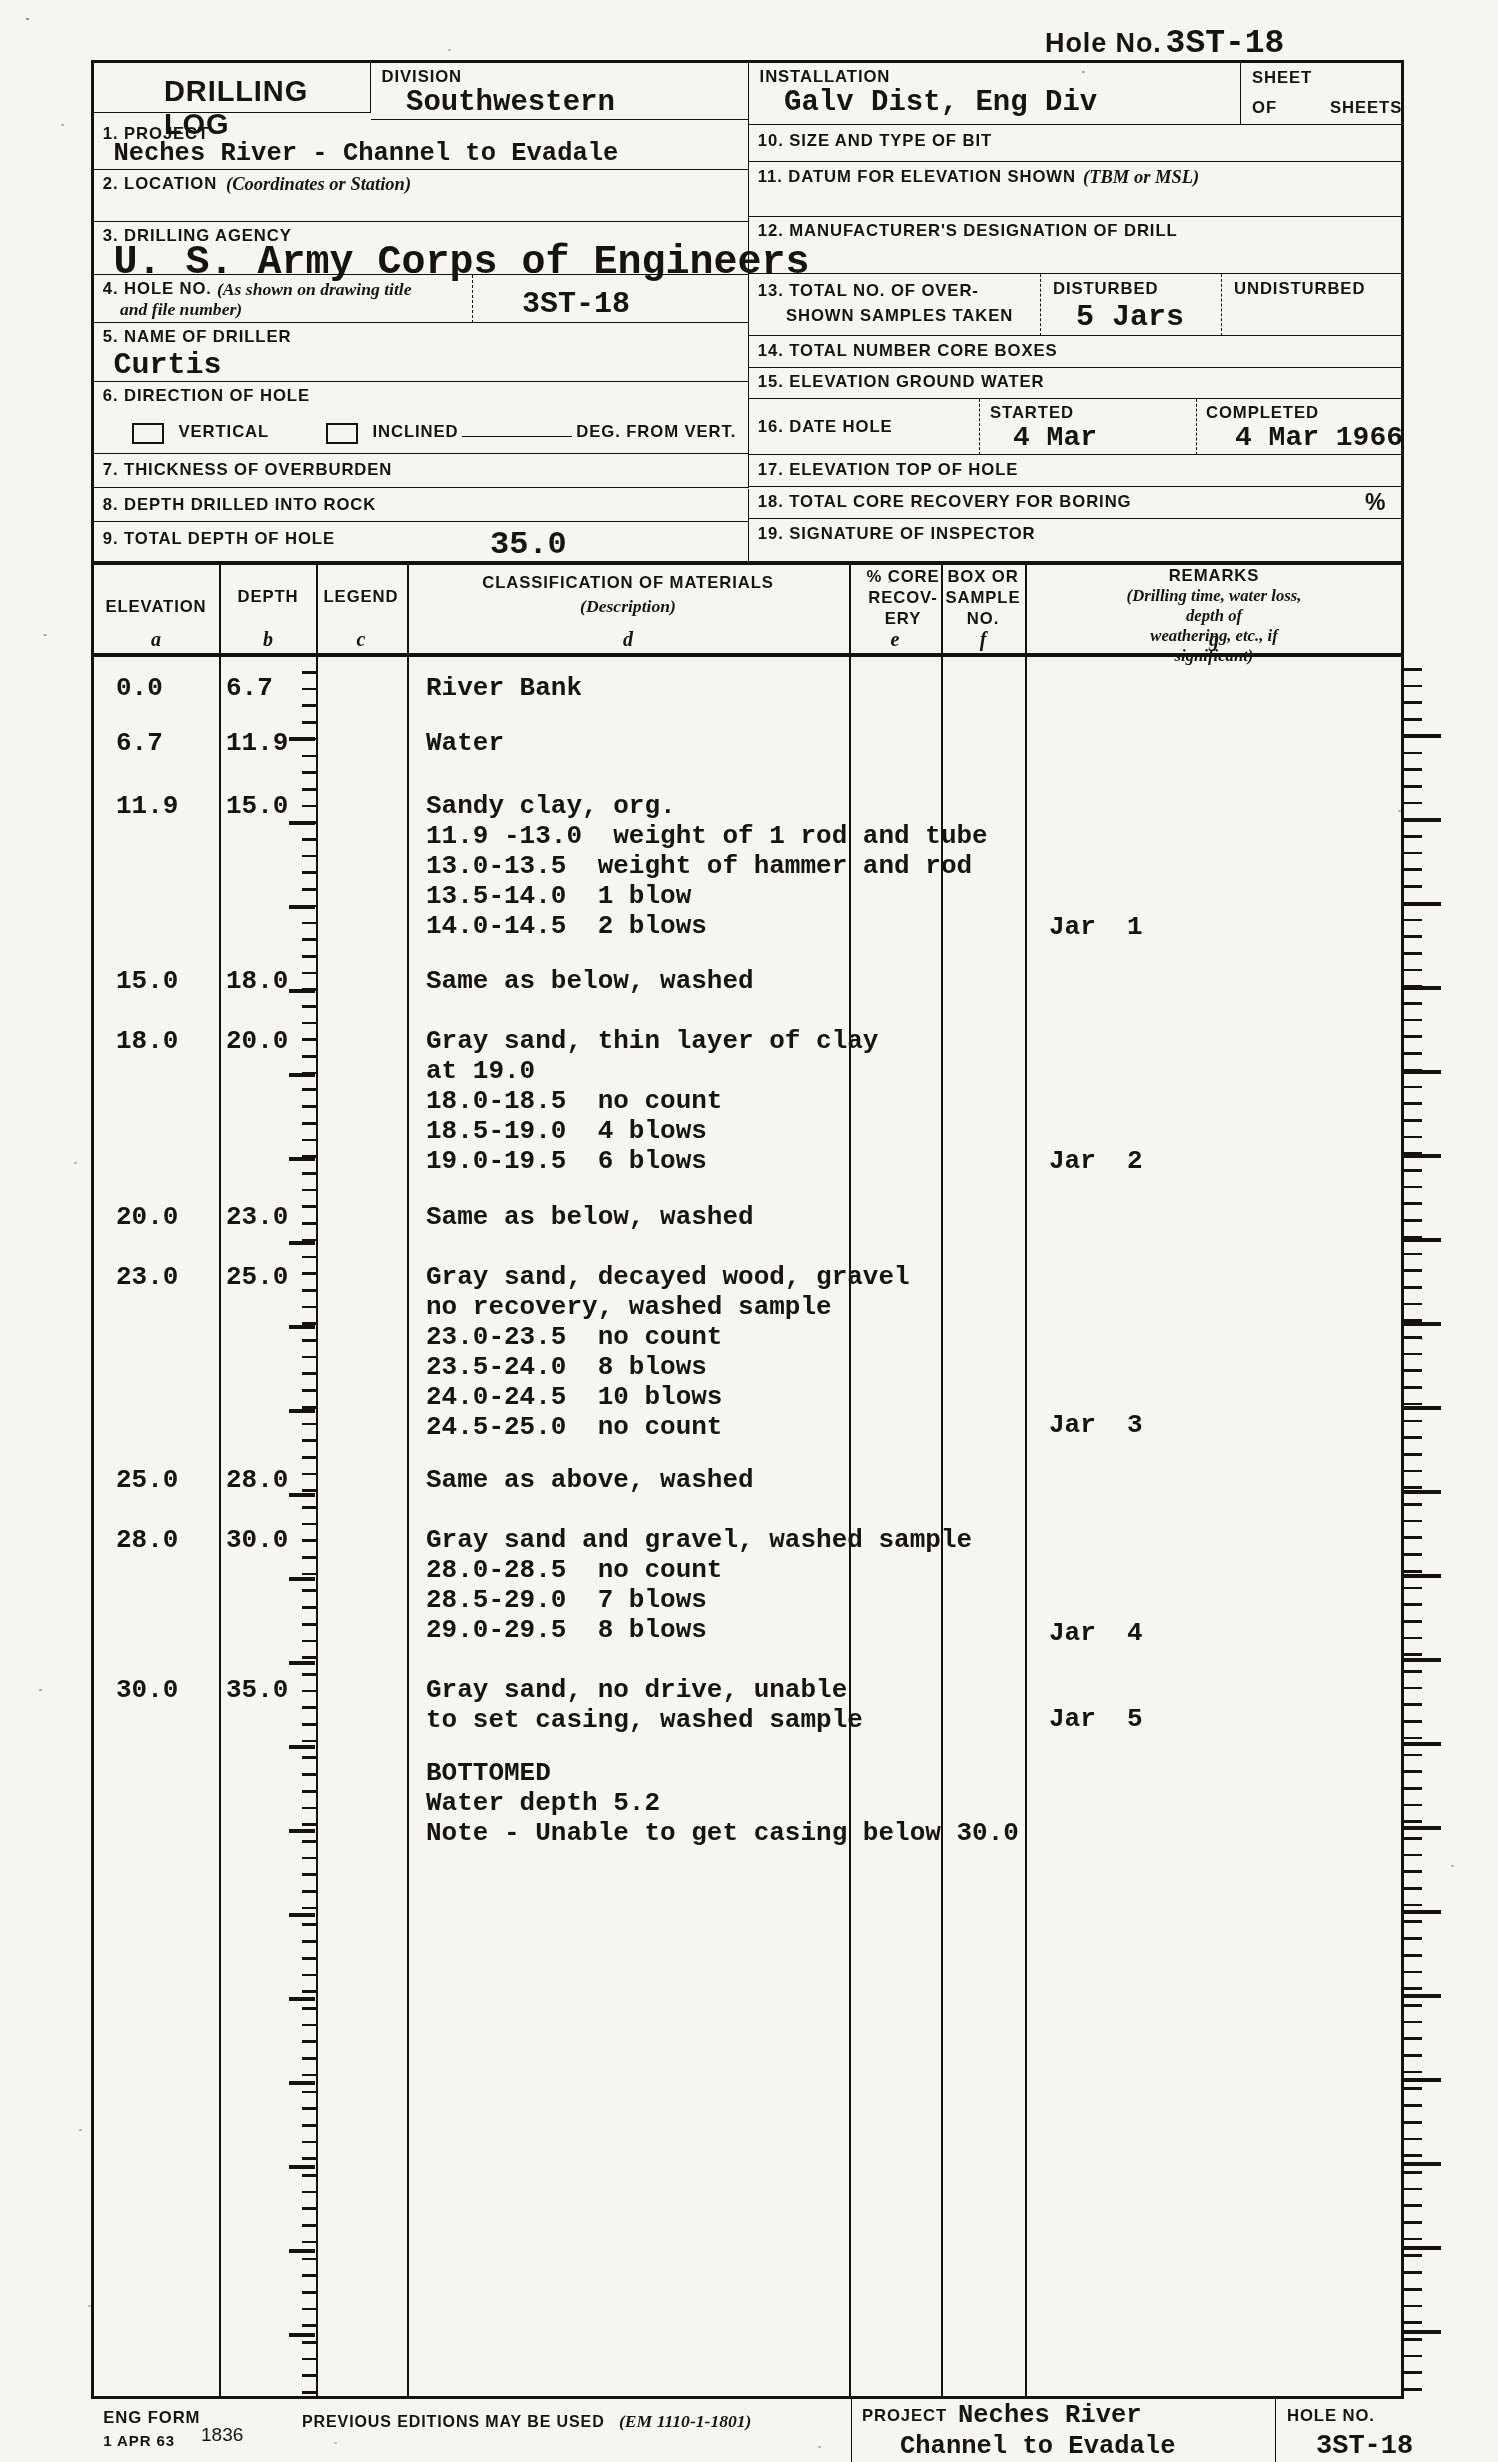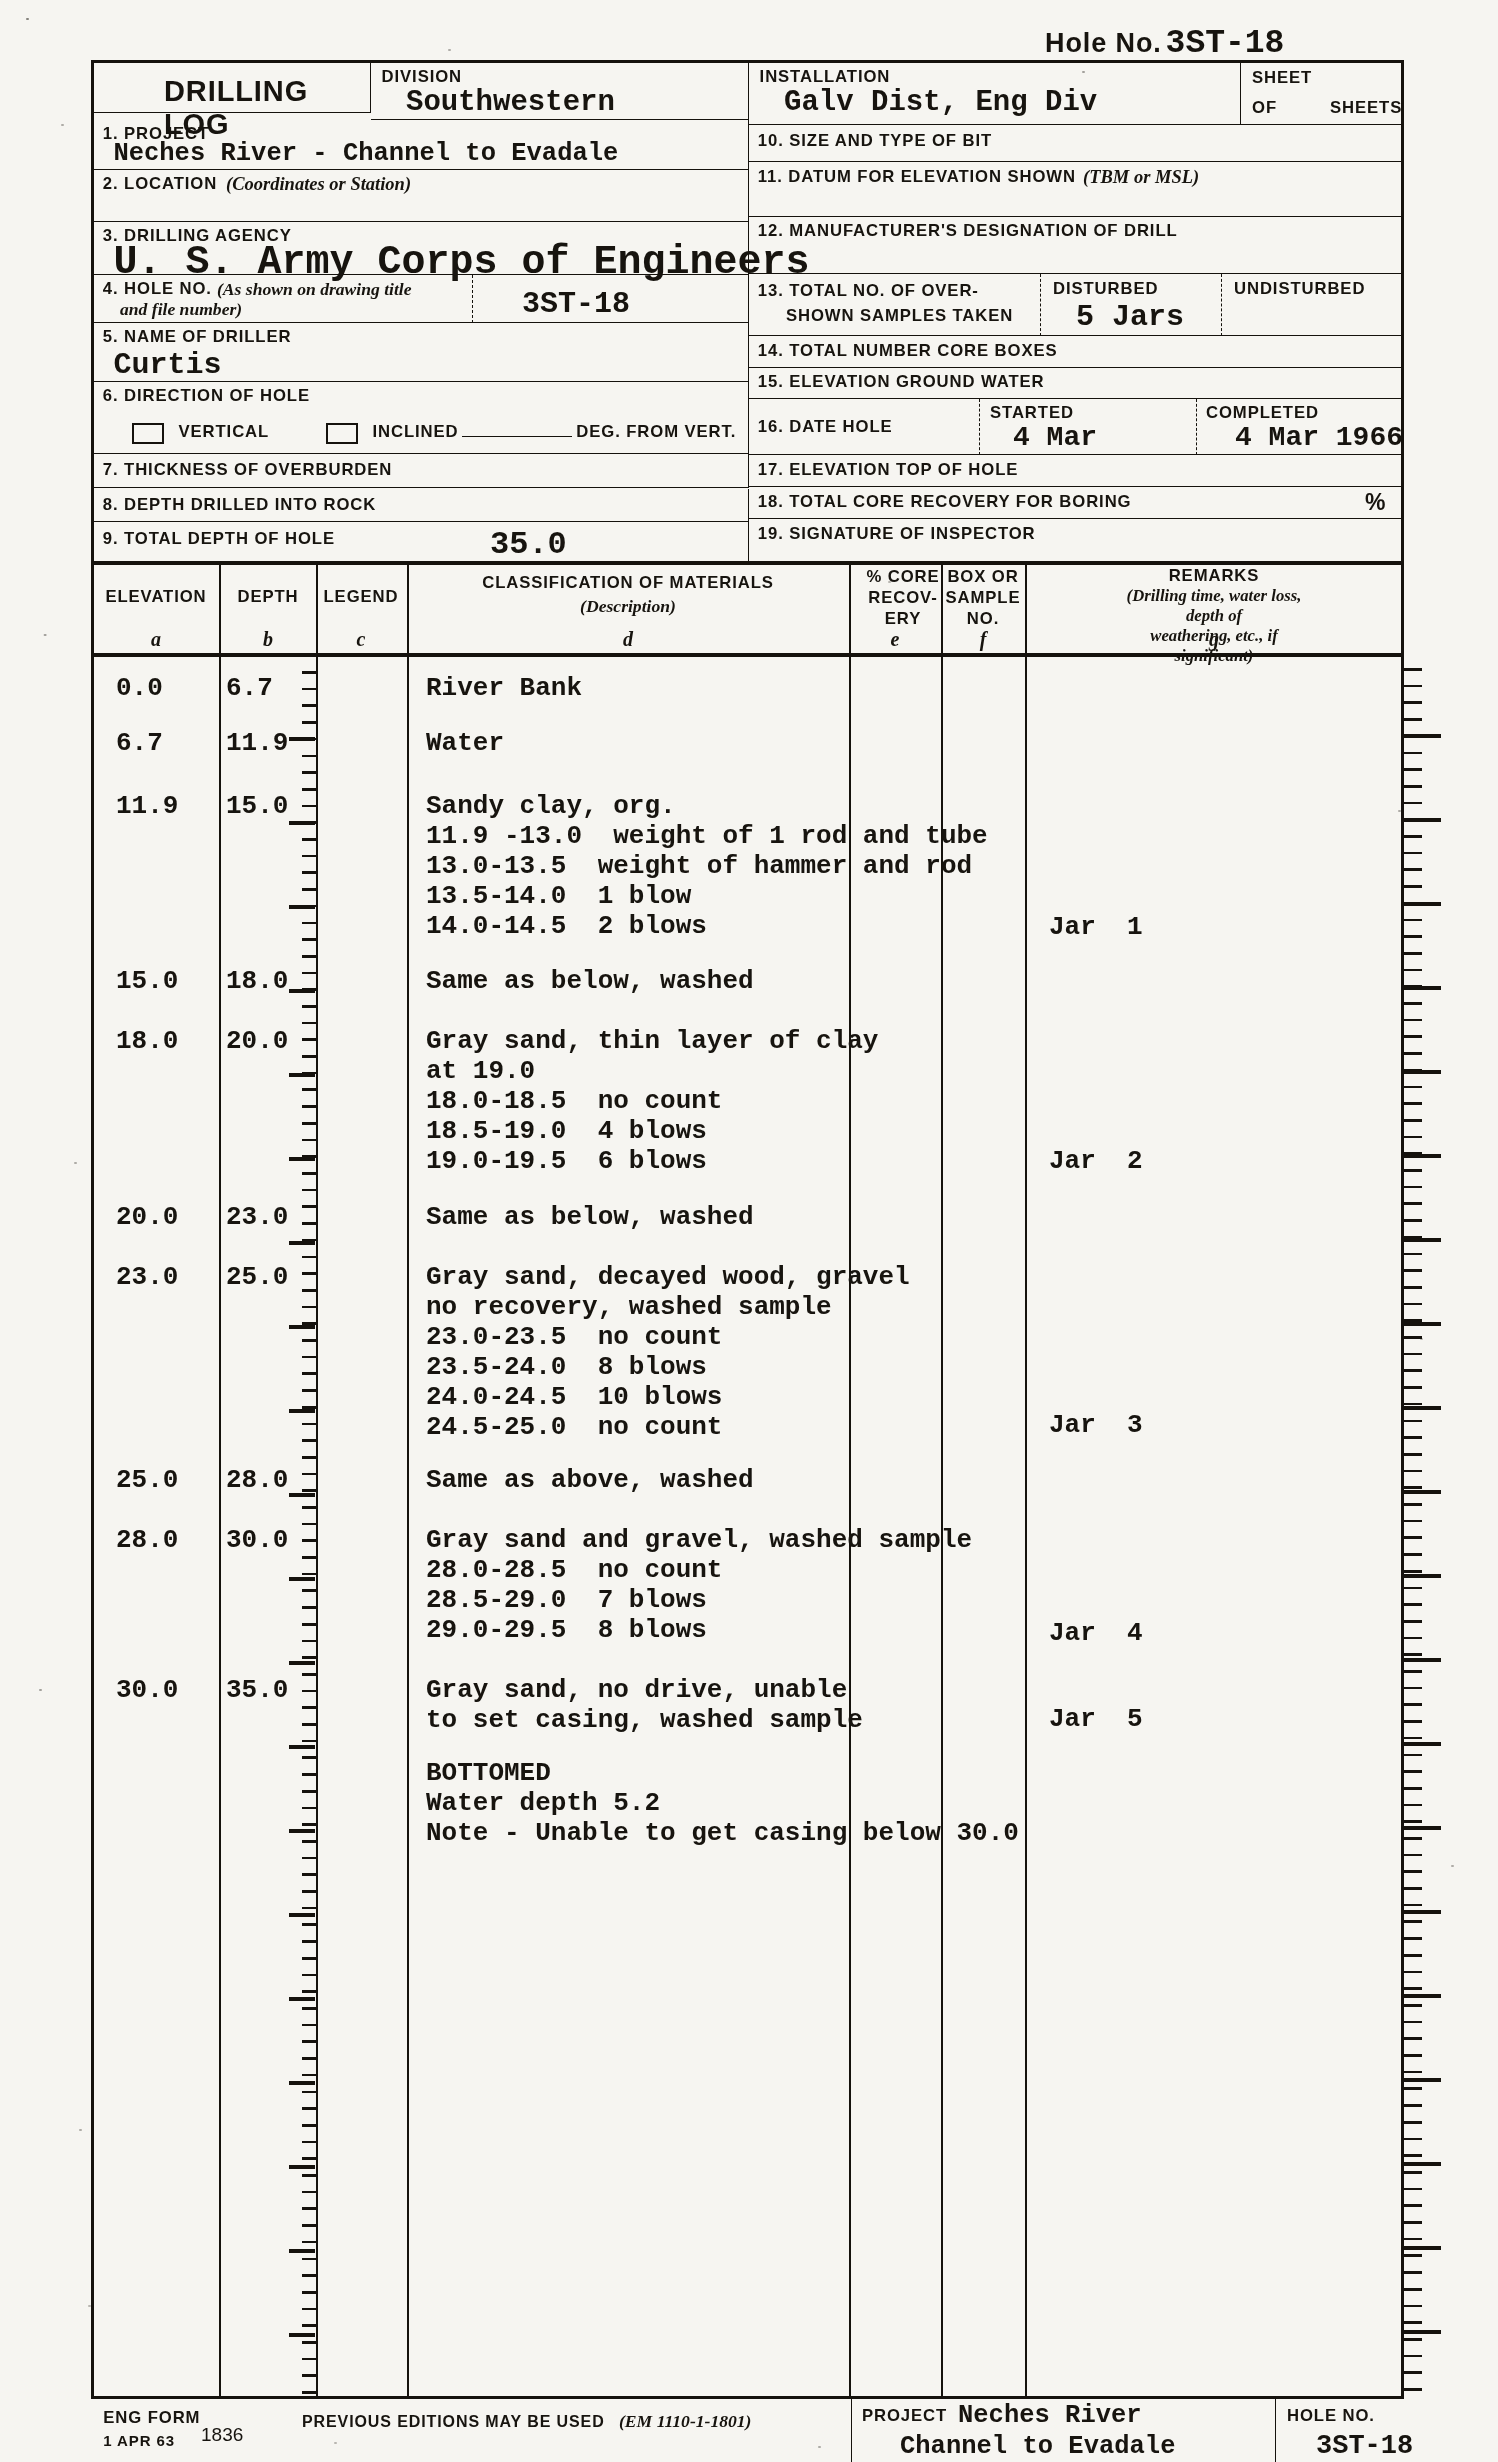--- a/index.html
+++ b/index.html
@@ -190,21 +190,21 @@
     <div class="thick-h" style="top:590px;"></div>
 
     <div class="colline" style="left:125px;"></div>
     <div class="colline" style="left:222px;"></div>
     <div class="colline" style="left:313px;"></div>
     <div class="colline" style="left:755px;"></div>
     <div class="colline" style="left:847px;"></div>
     <div class="colline" style="left:931px;"></div>
 
     <div class="abs" style="left:0; top:498px; width:1310px; height:92px;">
-      <div class="hdr-c lbl-sm" style="left:62px;  top:26px;">ELEVATION</div>
+      <div class="hdr-c lbl-sm" style="left:62px;  top:36px;">ELEVATION</div>
       <div class="hdr-c lbl-sm" style="left:174px; top:26px;">DEPTH</div>
       <div class="hdr-c lbl-sm" style="left:267px; top:26px;">LEGEND</div>
       <div class="hdr-c lbl-sm" style="left:534px; top:12.3px;">CLASSIFICATION OF MATERIALS</div>
       <div class="hdr-c note" style="left:534px; top:35px; font-size:17.6px;">(Description)</div>
       <div class="hdr-c lbl-sm" style="left:801px; top:5.3px; line-height:21px;margin-left:8px;">% CORE
 RECOV-
 ERY</div>
       <div class="hdr-c lbl-sm" style="left:889px; top:5.3px; line-height:21px;">BOX OR
 SAMPLE
 NO.</div>

